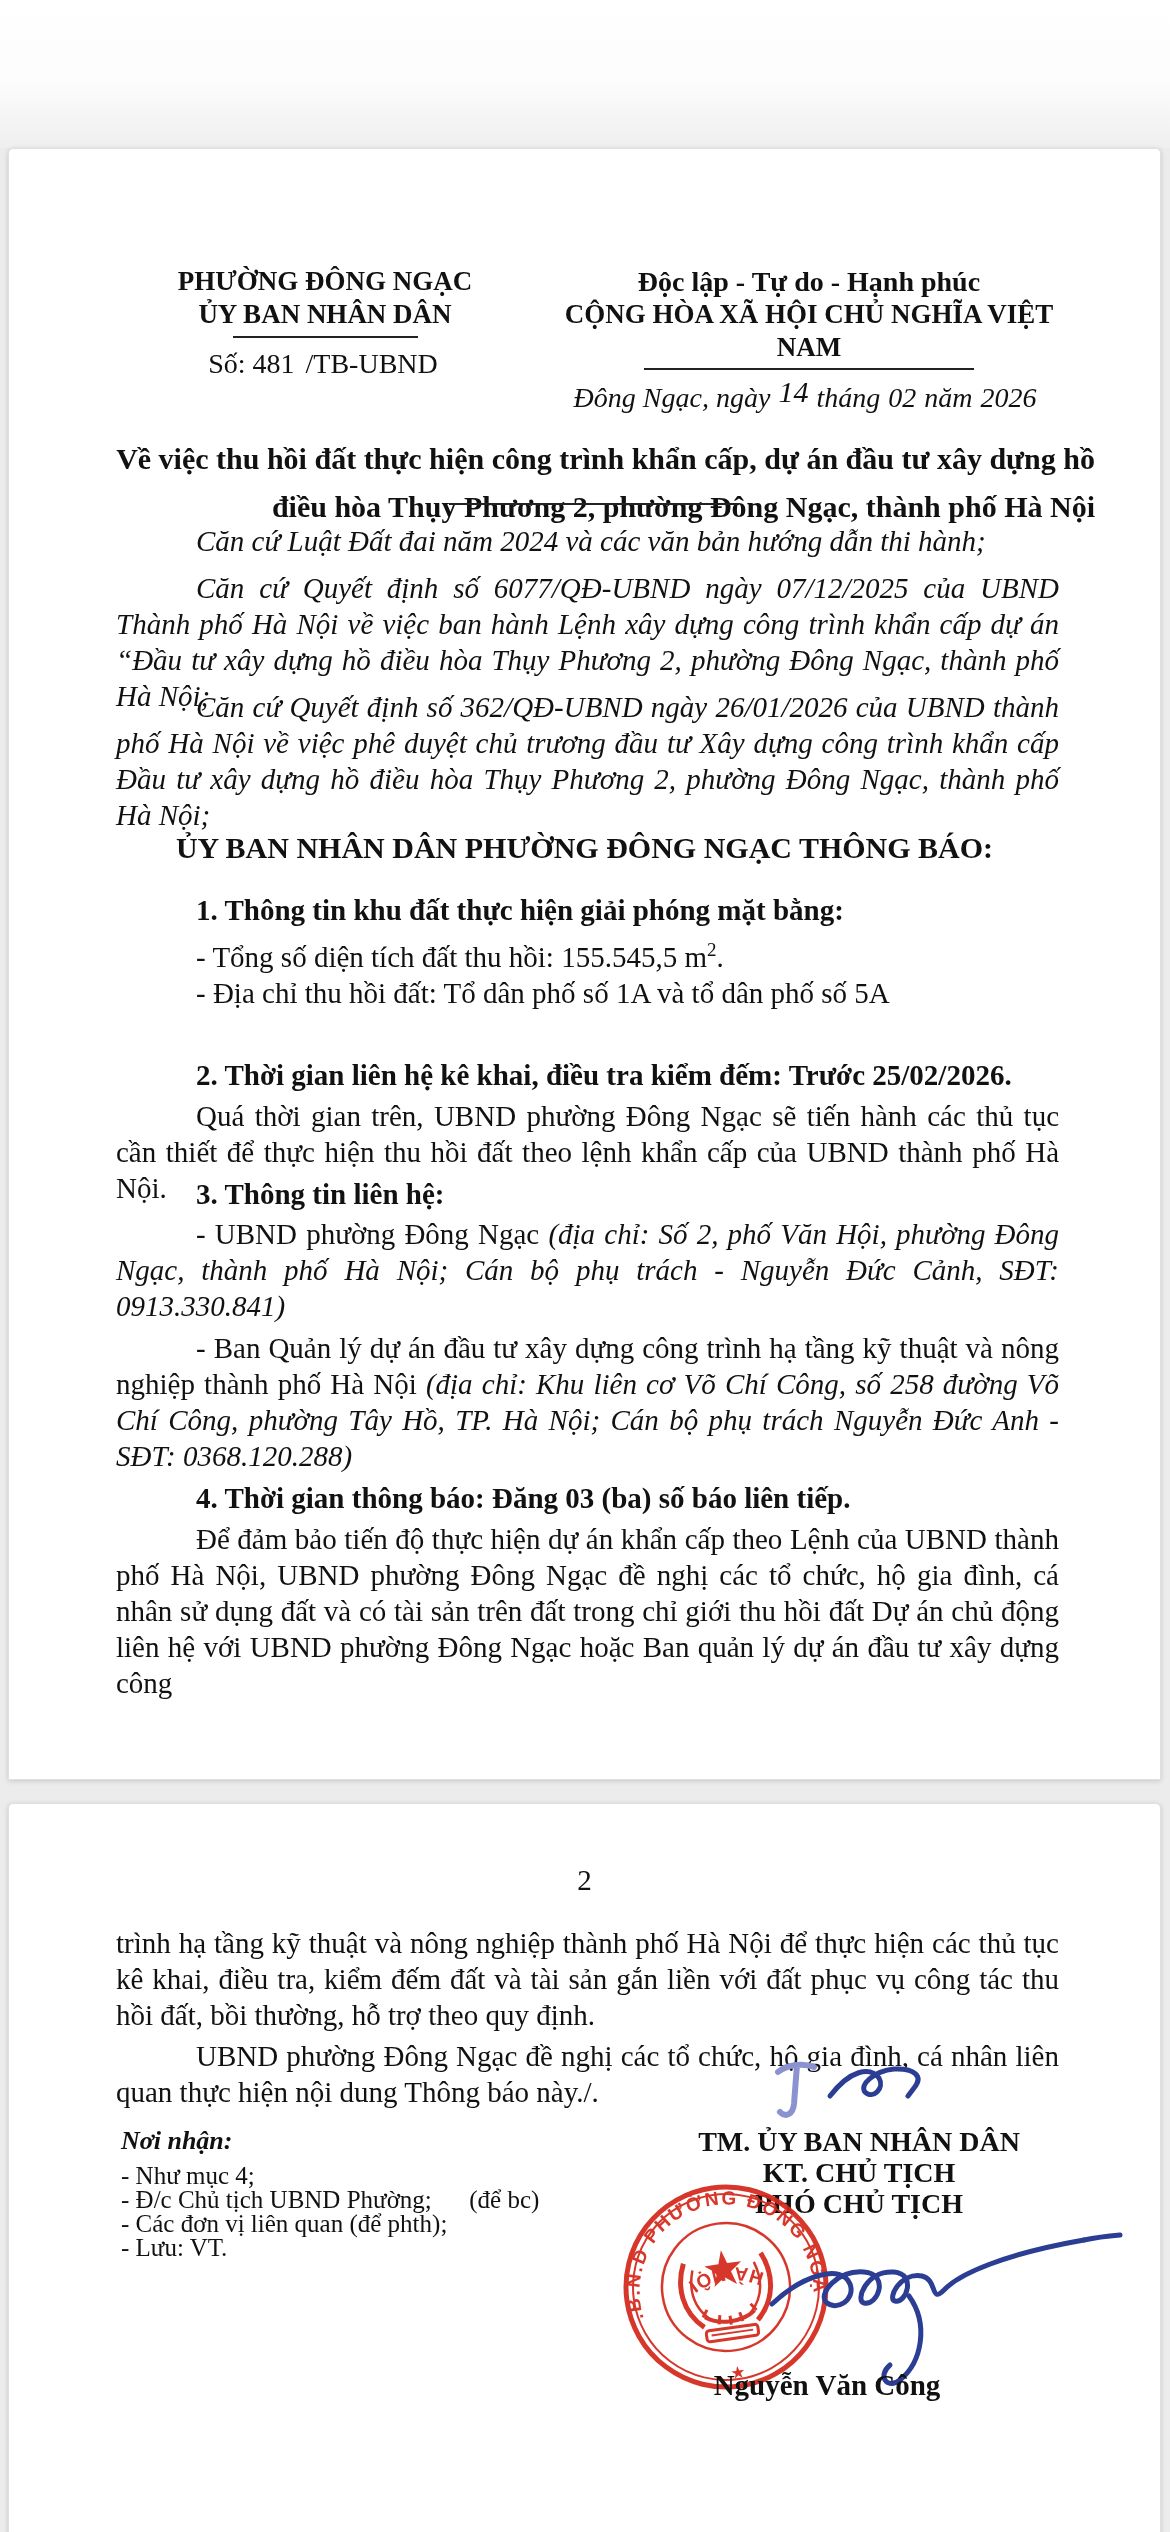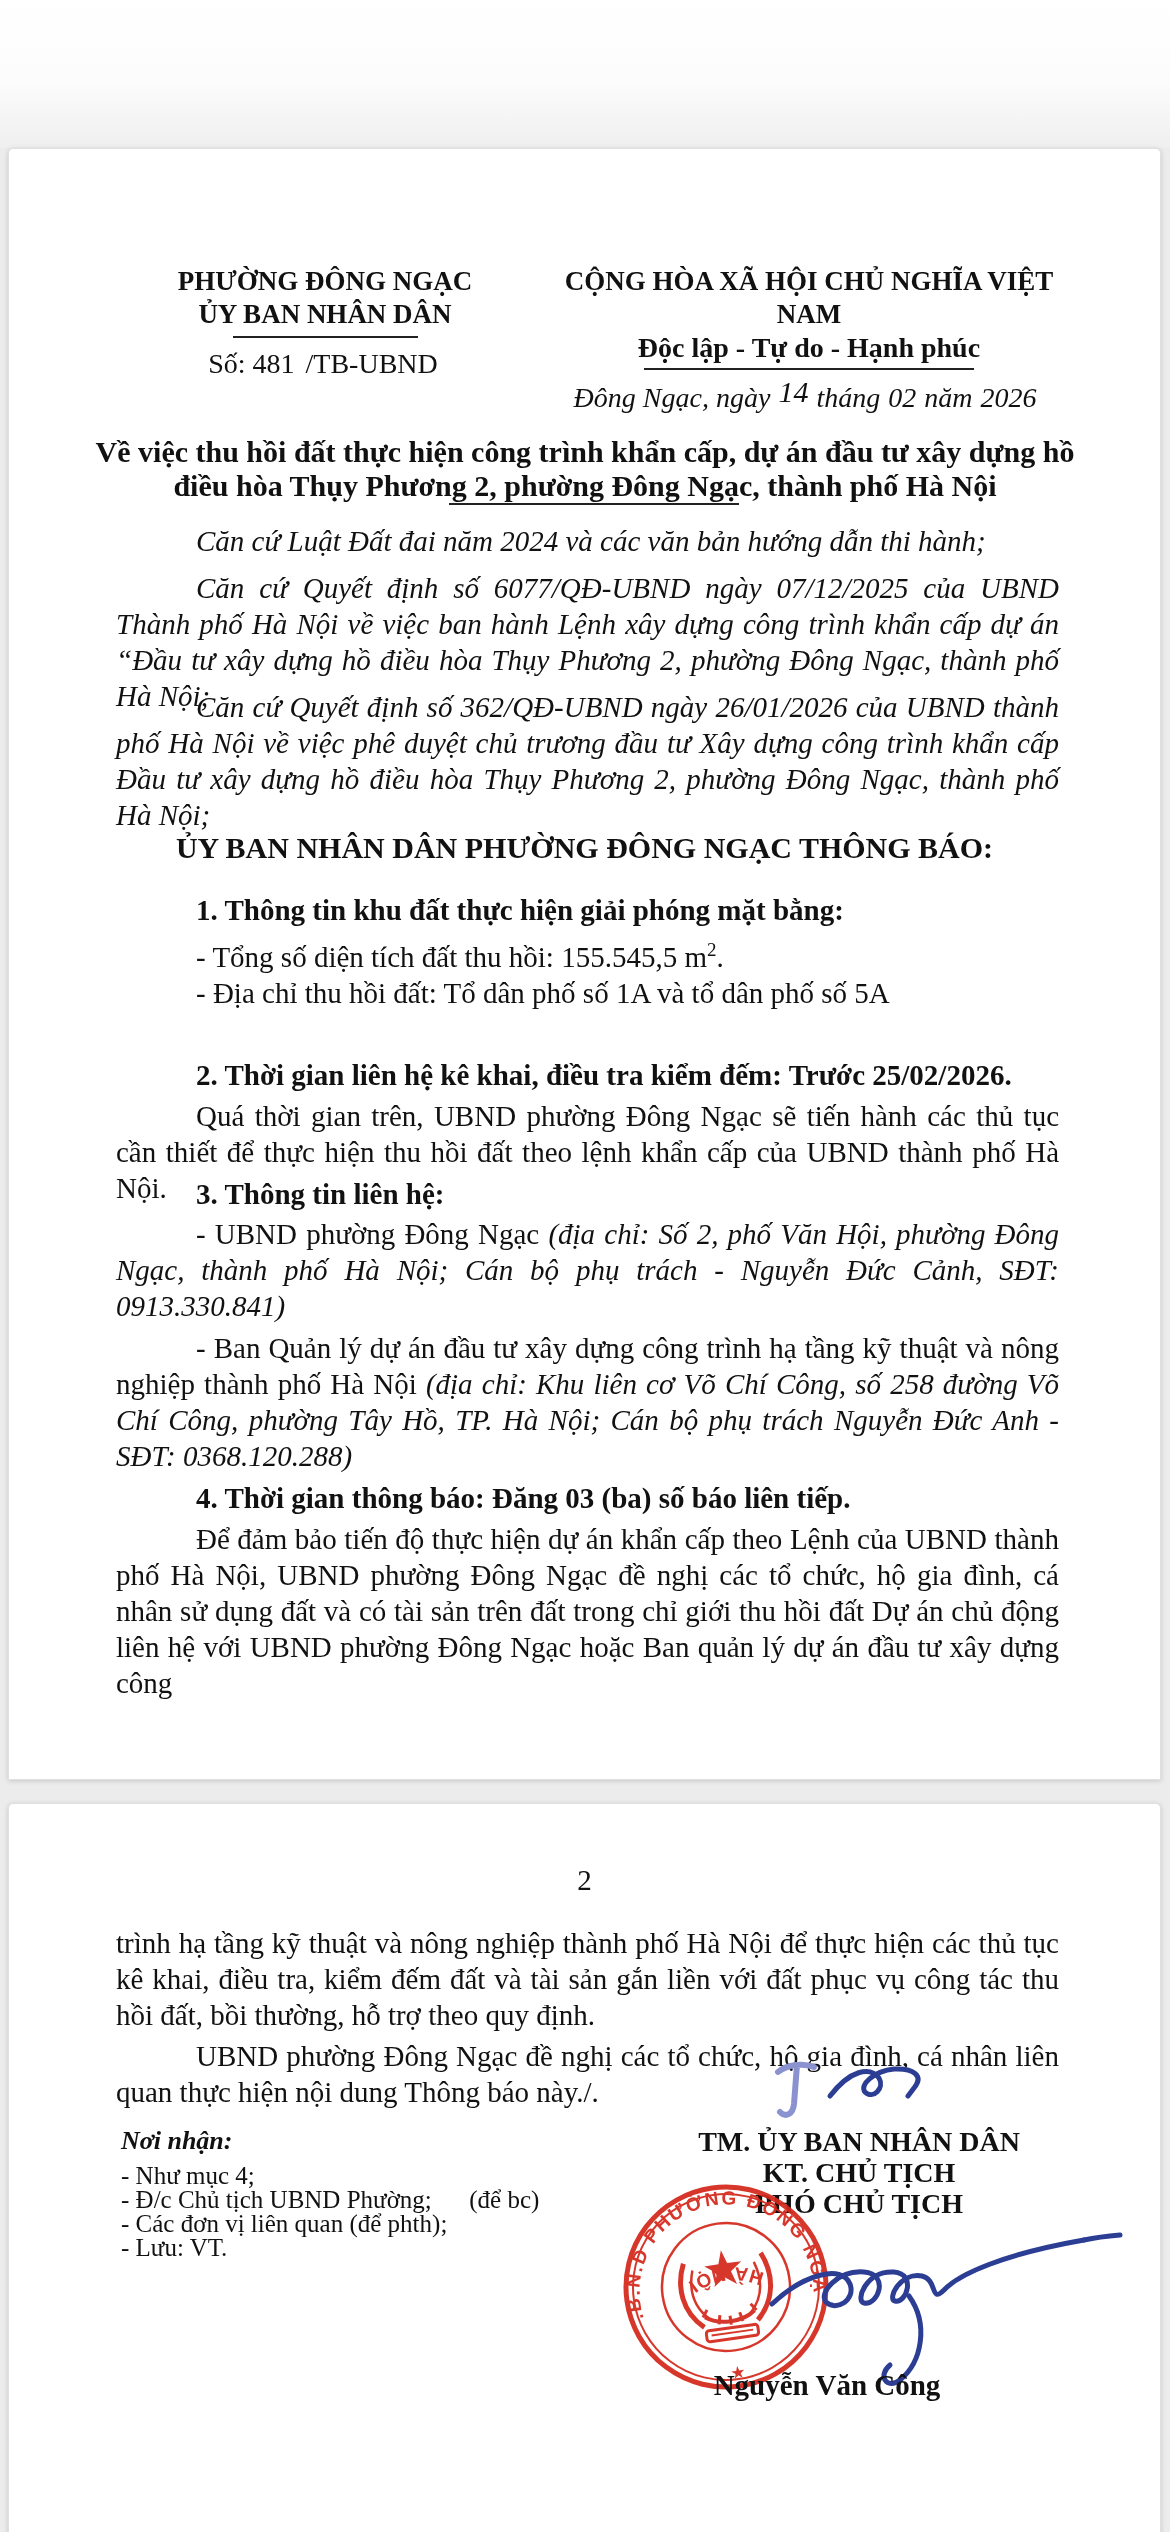--- a/index.html
+++ b/index.html
@@ -23,21 +23,21 @@
   .body-txt{font-size:29px;line-height:36px;}
   .indent{text-indent:80px;}
   .hdr{font-size:27px;line-height:33px;font-weight:bold;}
   .rule{height:0;border-bottom:2px solid #222;}
   .ref-line{font-size:28px;margin-top:10px;}
   .ref-line span{margin-right:4px;}
   .dateline{font-size:28px;font-style:italic;margin-top:10px;white-space:nowrap;}
   .dateline span{margin-right:8px;}
   .raised{position:relative;top:-5px;font-size:30px;}
   .doc-type{font-size:33px;letter-spacing:1px;}
-  .doc-sub{font-size:30px;line-height:34px;}
+  .doc-sub{font-size:30px;line-height:48px;text-align:right;}
   .sec{font-size:29px;line-height:36px;font-weight:bold;}
   .note{font-size:29px;font-style:italic;}
   .recip-label{font-size:26px;font-weight:bold;font-style:italic;}
   .recip-item{font-size:25px;line-height:24px;}
   .sign-blk{font-size:28px;line-height:31px;font-weight:bold;text-align:center;}
   .name{font-size:29px;font-weight:bold;text-align:center;}
   sup{font-size:19px;}
 </style>
 </head>
 <body>
@@ -50,22 +50,22 @@
     <div class="hdr">PHƯỜNG ĐÔNG NGẠC</div>
     <div class="hdr">ỦY BAN NHÂN DÂN</div>
     <div class="rule" style="width:185px;margin:5px auto 0;"></div>
     <div class="ref-line">
       <span>Số: 481</span>
       <span>/TB-UBND</span>
     </div>
   </div>
 
   <div class="abs ctr" style="left:540px;top:116px;width:520px;">
+    <div class="hdr" style="font-size:28px;">Độc lập - Tự do - Hạnh phúc</div>
     <div class="hdr">CỘNG HÒA XÃ HỘI CHỦ NGHĨA VIỆT NAM</div>
-    <div class="hdr" style="font-size:28px;">Độc lập - Tự do - Hạnh phúc</div>
     <div class="rule" style="width:330px;margin:4px auto 0;"></div>
     <div class="dateline">
       <span>Đông Ngạc, ngày</span><span class="raised">14</span><span>tháng</span><span>02</span><span>năm</span><span>2026</span>
     </div>
   </div>
 
   <div class="abs ctr b doc-sub" style="left:66px;top:286px;width:1020px;">Về việc thu hồi đất thực hiện công trình khẩn cấp, dự án đầu tư xây dựng hồ điều hòa Thụy Phương 2, phường Đông Ngạc, thành phố Hà Nội</div>
   <div class="abs rule" style="left:440px;top:354px;width:290px;"></div>
 
   <div class="abs body-txt just i indent" style="left:107px;top:374px;width:943px;">Căn cứ Luật Đất đai năm 2024 và các văn bản hướng dẫn thi hành;</div>

